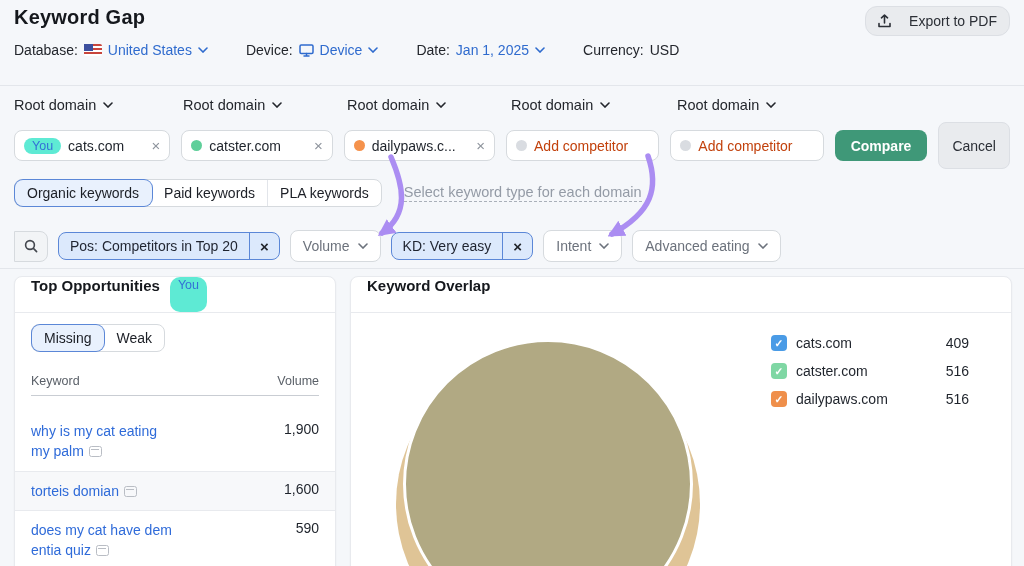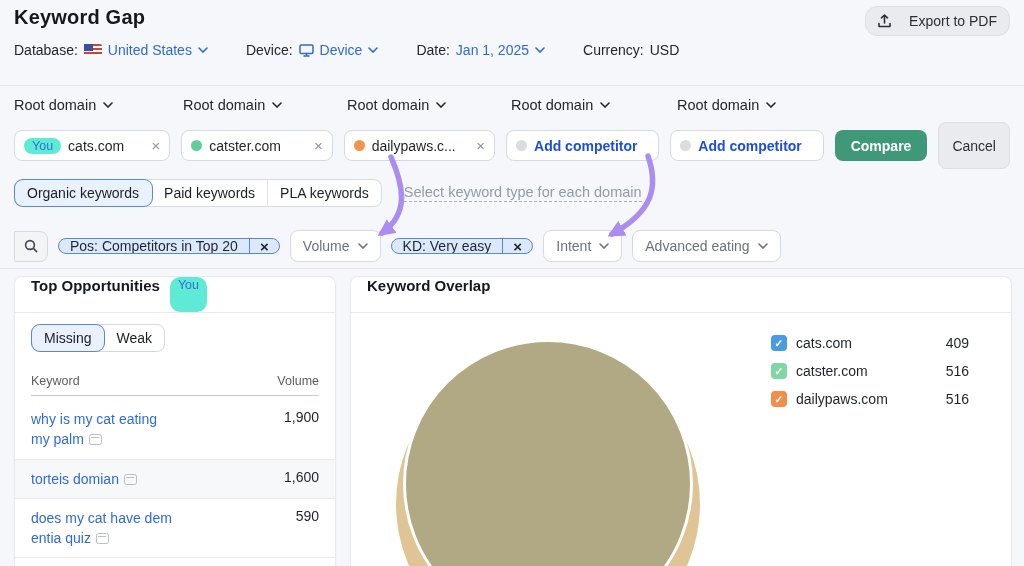--- a/index.html
+++ b/index.html
@@ -25,52 +25,52 @@
   .domain-section { position:absolute; top:86px; left:14px; right:14px; }
   .col-labels { display:flex; gap:11px; margin-top:11px; font-size:14.5px; color:#23262c; }
   .col-label { display:flex; align-items:center; gap:7px; }
   .w1{width:158px;} .w2{width:153px;} .w3{width:153px;} .w4{width:155px;} .w5{width:155px;}
   .pills-row { display:flex; gap:11px; margin-top:9px; align-items:center; }
   .pill { display:flex; align-items:center; gap:7px; height:31px; background:#fff; border:1px solid #d6dade; border-radius:8px; padding:0 9px; font-size:14px; }
   .pill .x { margin-left:auto; color:#8d939c; font-size:15px; cursor:pointer; }
   .you-badge { background:#5eead4; color:#3470d6; font-size:12.5px; border-radius:10px; padding:1px 8px; }
   .dot { width:11px; height:11px; border-radius:50%; display:inline-block; flex:none; }
   .dot-green{ background:#5fcf9a; } .dot-orange{ background:#f5924c; } .dot-gray{ background:#d9dce1; }
-  .pill .ph { color:#1d4ed8;font-weight:bold; }
+  .pill .ph { color:#c2410c; }
   .compare-btn { height:31px; padding:0 16px; margin-left:0; background:#3f9878; border:none; border-radius:8px; color:#fff; font-size:14px; font-weight:600; cursor:pointer; font-family:inherit; }
   .cancel-btn { height:47px; padding:0 13px; background:#e9ebee; border:1px solid #dcdfe4; border-radius:8px; color:#2b2f36; font-size:14px; cursor:pointer; font-family:inherit; }
 
   .tabs-row { display:flex; align-items:center; margin-top:10px; }
   .seg-group { display:flex; background:#fff; border:1px solid #d6dade; border-radius:8px; }
   .seg { padding:5px 12px; font-size:14px; color:#1c1f26; border-right:1px solid #e2e5ea; cursor:pointer; display:flex; align-items:center; }
   .seg:last-child { border-right:none; }
   .seg.active { background:#e9f1fd; box-shadow:0 0 0 1px #5b87d7; border-radius:8px; border-right-color:transparent; }
   .hint { margin-left:22px; font-size:14.5px; color:#949ba6; border-bottom:1px dashed #aab0b9; padding-bottom:1px; }
 
   
   .filter-bar { position:absolute; top:222px; left:0; right:0; height:47px; border-bottom:1px solid #e3e6eb; }
   .filter-inner { display:flex; align-items:center; gap:10px; padding-left:14px; }
   .search-group { display:flex; }
   .search-input { width:106px; height:31px; border:1px solid #d6dade; border-right:none; border-radius:8px 0 0 8px; padding:0 9px; font-size:14px; color:#1e232b; background:#fff; font-family:inherit; outline:none; }
   .search-input::placeholder { color:#9aa1ab; }
   .search-btn { width:34px; height:31px; border:1px solid #d6dade; border-radius:0 8px 8px 0; background:#f2f4f6; display:flex; align-items:center; justify-content:center; cursor:pointer; }
-  .chip { display:flex; align-items:stretch; height:16px; background:#dce9fc; border:1px solid #5b87d7; border-radius:8px; overflow:hidden; }
+  .chip { display:flex; align-items:stretch; height:28px; background:#dce9fc; border:1px solid #5b87d7; border-radius:8px; overflow:hidden; }
   .chip-label { display:flex; align-items:center; padding:0 11px; font-size:14px; color:#1f2430; }
   .chip-x { display:flex; align-items:center; justify-content:center; width:30px; border-left:1px solid #5b87d7; font-size:15px; font-weight:700; color:#23262c; cursor:pointer; }
   .drop { display:flex; align-items:center; gap:8px; height:32px; background:#fff; border:1px solid #d6dade; border-radius:8px; padding:0 12px; font-size:14px; color:#6c727c; cursor:pointer; }
 
   
   .card { position:absolute; top:276px; height:330px; background:#fff; border:1px solid #e8eaee; border-radius:8px; box-shadow:0 1px 2px rgba(20,30,50,.05); }
   .card-left { left:14px; width:322px; }
   .card-right { left:350px; width:662px; overflow:hidden; }
   .card-head { height:36px; display:flex; gap:10px; padding:0 16px; border-bottom:1px solid #e8eaee; }
   .card-title { font-size:15px; font-weight:700; color:#15181d; }
 
   .mw-group { margin:11px 16px 0; display:inline-flex; background:#fff; border:1px solid #d6dade; border-radius:8px; }
-  .tbl-head { display:flex; justify-content:space-between; margin:22px 16px 4px; padding-bottom:7px; font-size:12.5px; color:#5a6068; border-bottom:1px solid #c9cdd3; }
+  .tbl-head { display:flex; justify-content:space-between; margin:22px 16px 16px; padding-bottom:7px; font-size:12.5px; color:#5a6068; border-bottom:1px solid #c9cdd3; }
   .tbl-row { display:flex; justify-content:space-between; align-items:flex-start; padding:9px 16px; border-bottom:1px solid #e8eaee; }
   .tbl-row.alt { background:#f7f8fa; }
   .kw-link { font-size:14px; color:#2f6bd9; line-height:1.45; white-space:pre-line; cursor:pointer; max-width:205px; }
   .serp-ico { display:inline-block; width:13px; height:11px; border:1.5px solid #b9bdc4; border-radius:2.5px; position:relative; vertical-align:-1px; margin-left:5px; }
   .serp-ico::before { content:""; position:absolute; left:1.5px; right:1.5px; top:2px; border-top:1.5px solid #b9bdc4; }
   .vol { font-size:14px; color:#1e232b; }
 
   
   .venn-outer { position:absolute; left:45px; top:75px; width:304px; height:304px; border-radius:50%; background:#dfc496; }
   .venn-inner { position:absolute; left:52px; top:62px; width:290px; height:290px; border-radius:50%; background:#b1a983; border:3px solid #fff; }

